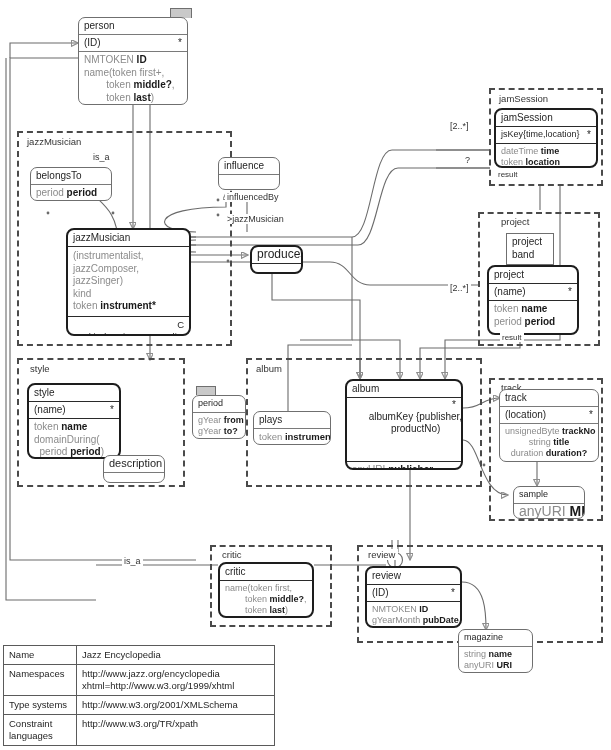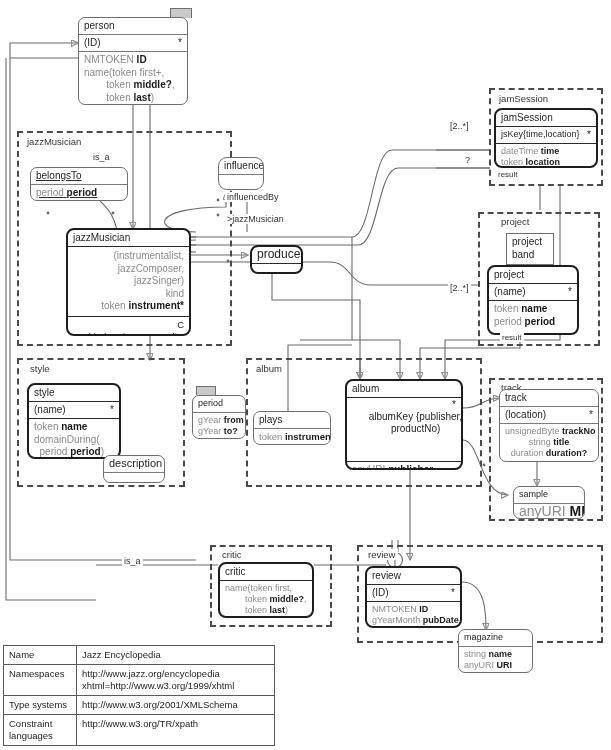--- a/index.html
+++ b/index.html
@@ -178,40 +178,40 @@
       <span>(ID)</span>
       <span class="star">*</span>
     </div>
     <div class="attrs"><span class="ty">NMTOKEN</span> <b>ID</b>
 name(token first+,
         <span class="ty">token</span> <b>middle?</b>,
         <span class="ty">token</span> <b>last</b>)
 <span class="ty">date</span> <b>birthDate?</b></div>
   </div>
 
-  <div class="box" style="left:30px;top:167px;width:98px;height:34px;text-decoration:underline;">
+  <div class="box" style="left:30px;top:167px;width:82px;height:34px;">
     <div class="name">belongsTo</div>
     <div class="attrs"><span class="ty">period</span> <b>period</b></div>
   </div>
 
   <div class="box thick" style="left:66px;top:228px;width:125px;height:108px;">
     <div class="name">jazzMusician</div>
-    <div class="attrs" style="padding-top:3px;text-align:right;">(instrumentalist,
+    <div class="attrs" style="padding-top:3px;">(instrumentalist,
 jazzComposer,
 jazzSinger)
 kind
 <span class="ty">token</span> <b>instrument*</b></div>
     <div class="cons">
       <span>kind != “instrumentalist”
   or count(instrument) &gt; 0</span>
       <span class="cmark">C</span>
     </div>
   </div>
 
-  <div class="box" style="left:218px;top:157px;width:46px;height:33px;border-radius:9px;">
+  <div class="box" style="left:218px;top:157px;width:62px;height:33px;">
     <div class="name">influence</div>
     <div class="emptyrow" style="border-top:none;"></div>
   </div>
 
   <div class="box thick" style="left:250px;top:245px;width:53px;height:29px;">
     <div class="name" style="font-size:12px;">produces</div>
     <div class="emptyrow" style="border-top:none;"></div>
   </div>
 
   <div class="box thick" style="left:494px;top:108px;width:104px;height:60px;">

